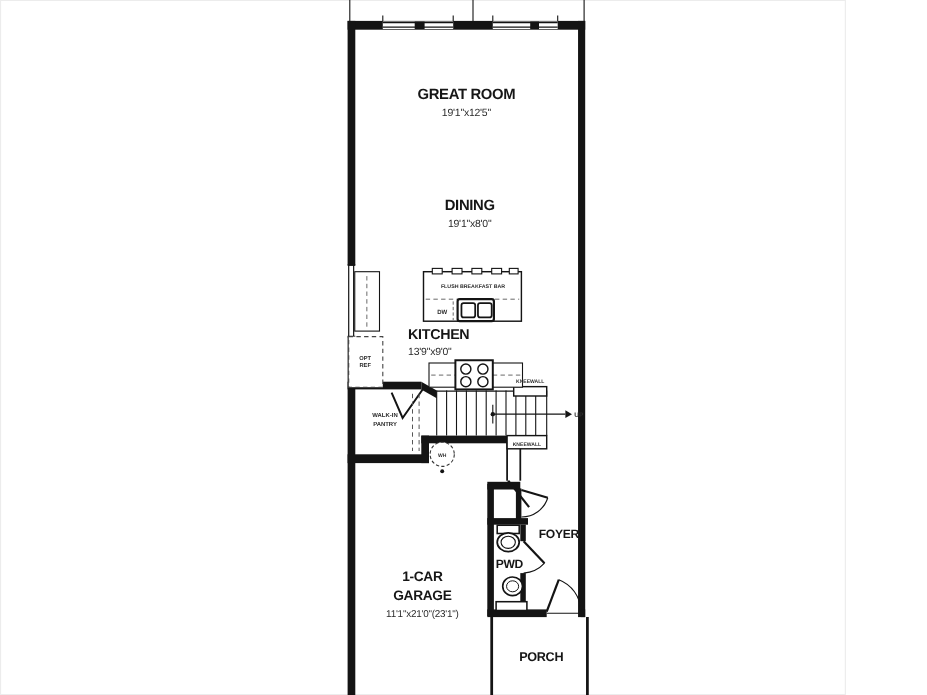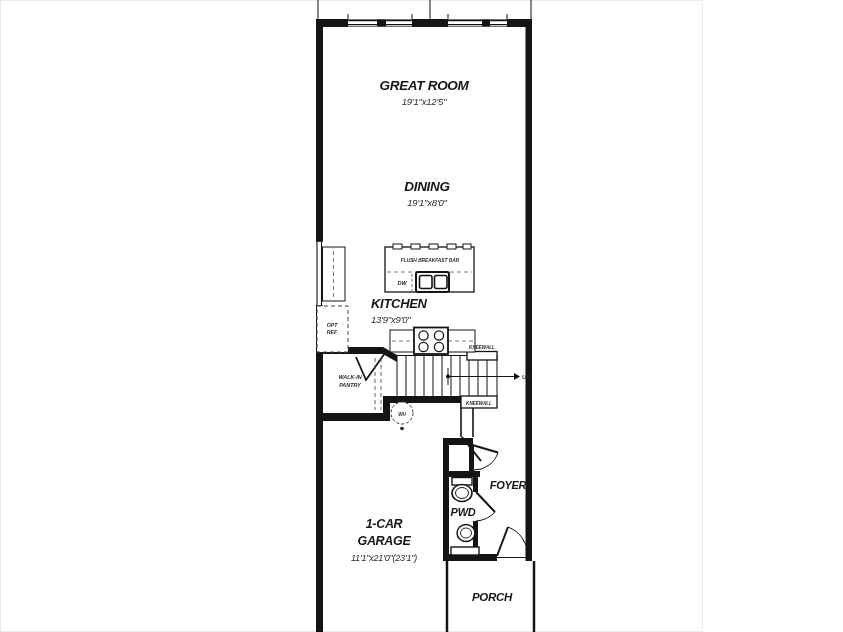--- a/index.html
+++ b/index.html
@@ -1,17 +1,17 @@
 <!DOCTYPE html>
 <html><head>
 <meta charset="utf-8">
 <style>
   html,body{margin:0;padding:0;background:#ffffff;}
-  .page{position:relative;width:703px;height:632px;background:#ffffff;overflow:hidden;
-        box-shadow:inset 0 0 0 1px #ececec;font-style:italic;}
+  .page{position:relative;width:769px;height:632px;background:#ffffff;overflow:hidden;
+        box-shadow:inset 0 0 0 1px #ececec;}
   svg{position:absolute;left:0;top:0;}
   .room-label{font-family:"Liberation Sans","DejaVu Sans",sans-serif;font-weight:bold;
               fill:#161616;letter-spacing:-0.3px;}
   .dim-label{font-family:"Liberation Sans","DejaVu Sans",sans-serif;font-weight:normal;
              fill:#2a2a2a;letter-spacing:-0.2px;}
   .tiny-label{font-family:"Liberation Sans","DejaVu Sans",sans-serif;font-weight:bold;
               fill:#2b2b2b;letter-spacing:0;}
   .wall{fill:#141414;stroke:none;}
   .thin{stroke:#141414;fill:none;}
 </style>

